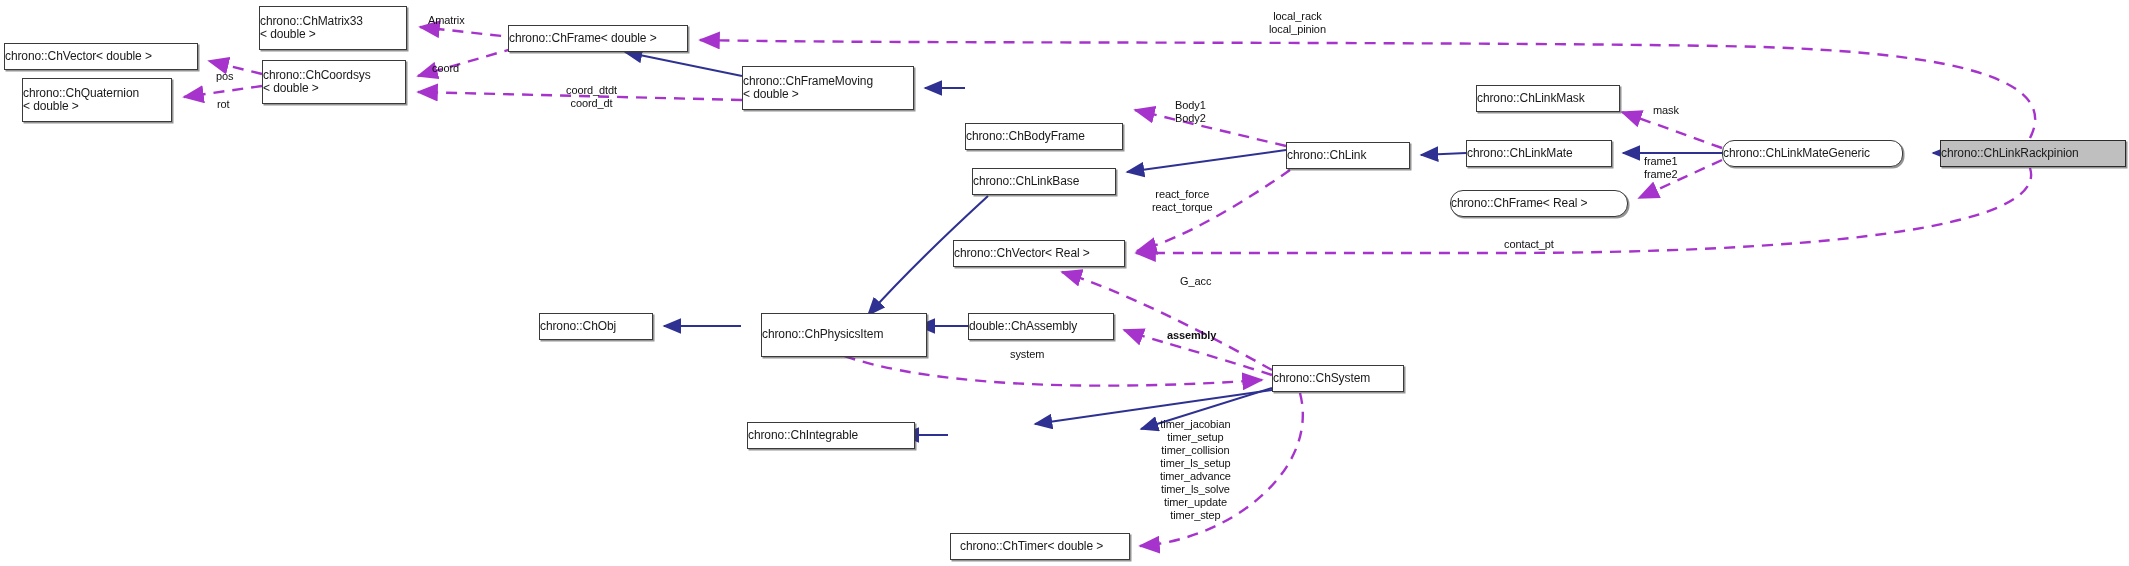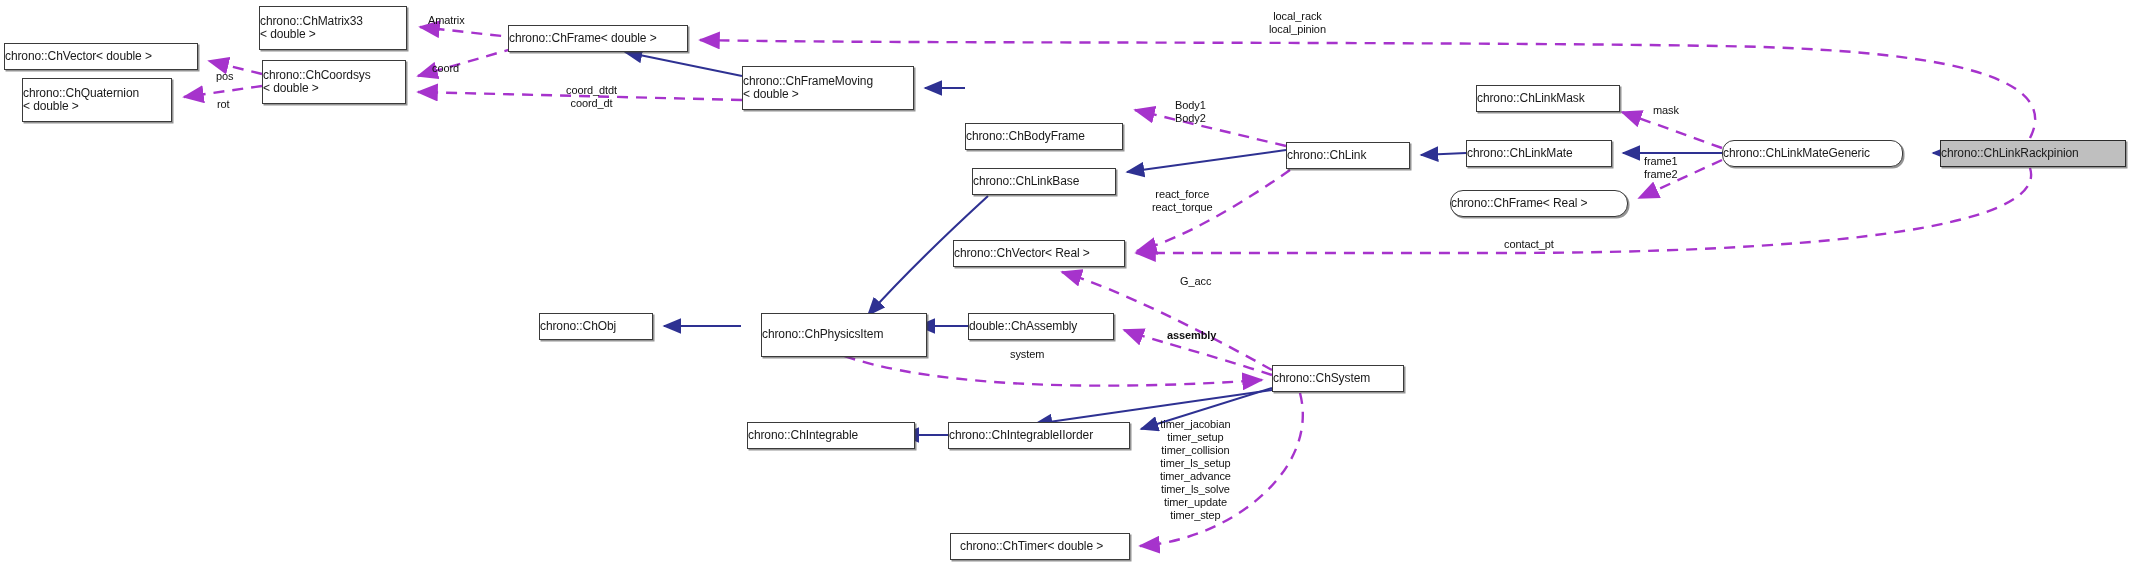--- a/index.html
+++ b/index.html
@@ -203,23 +203,20 @@
   </div>
 
   <div class="node" style="left:1272px; top:365px; width:132px; height:27px;">
     <span>chrono::ChSystem</span>
   </div>
 
   <div class="node" style="left:747px; top:422px; width:168px; height:27px;">
     <span>chrono::ChIntegrable</span>
   </div>
 
-  <div class="node" style="left:948px; top:422px; width:182px; height:27px;">
-    <span>chrono::ChIntegrableIIorder</span>
-  </div>
 
   <div class="node" style="left:950px; top:533px; width:180px; height:27px;padding-left:9px;">
     <span>chrono::ChTimer&lt; double &gt;</span>
   </div>
 
   <div class="edge-label" style="left:428px; top:14px;">Amatrix</div>
   <div class="edge-label" style="left:1269px; top:10px; text-align:center;">local_rack
 local_pinion</div>
   <div class="edge-label" style="left:432px; top:62px;">coord</div>
   <div class="edge-label" style="left:216px; top:70px;">pos</div>

